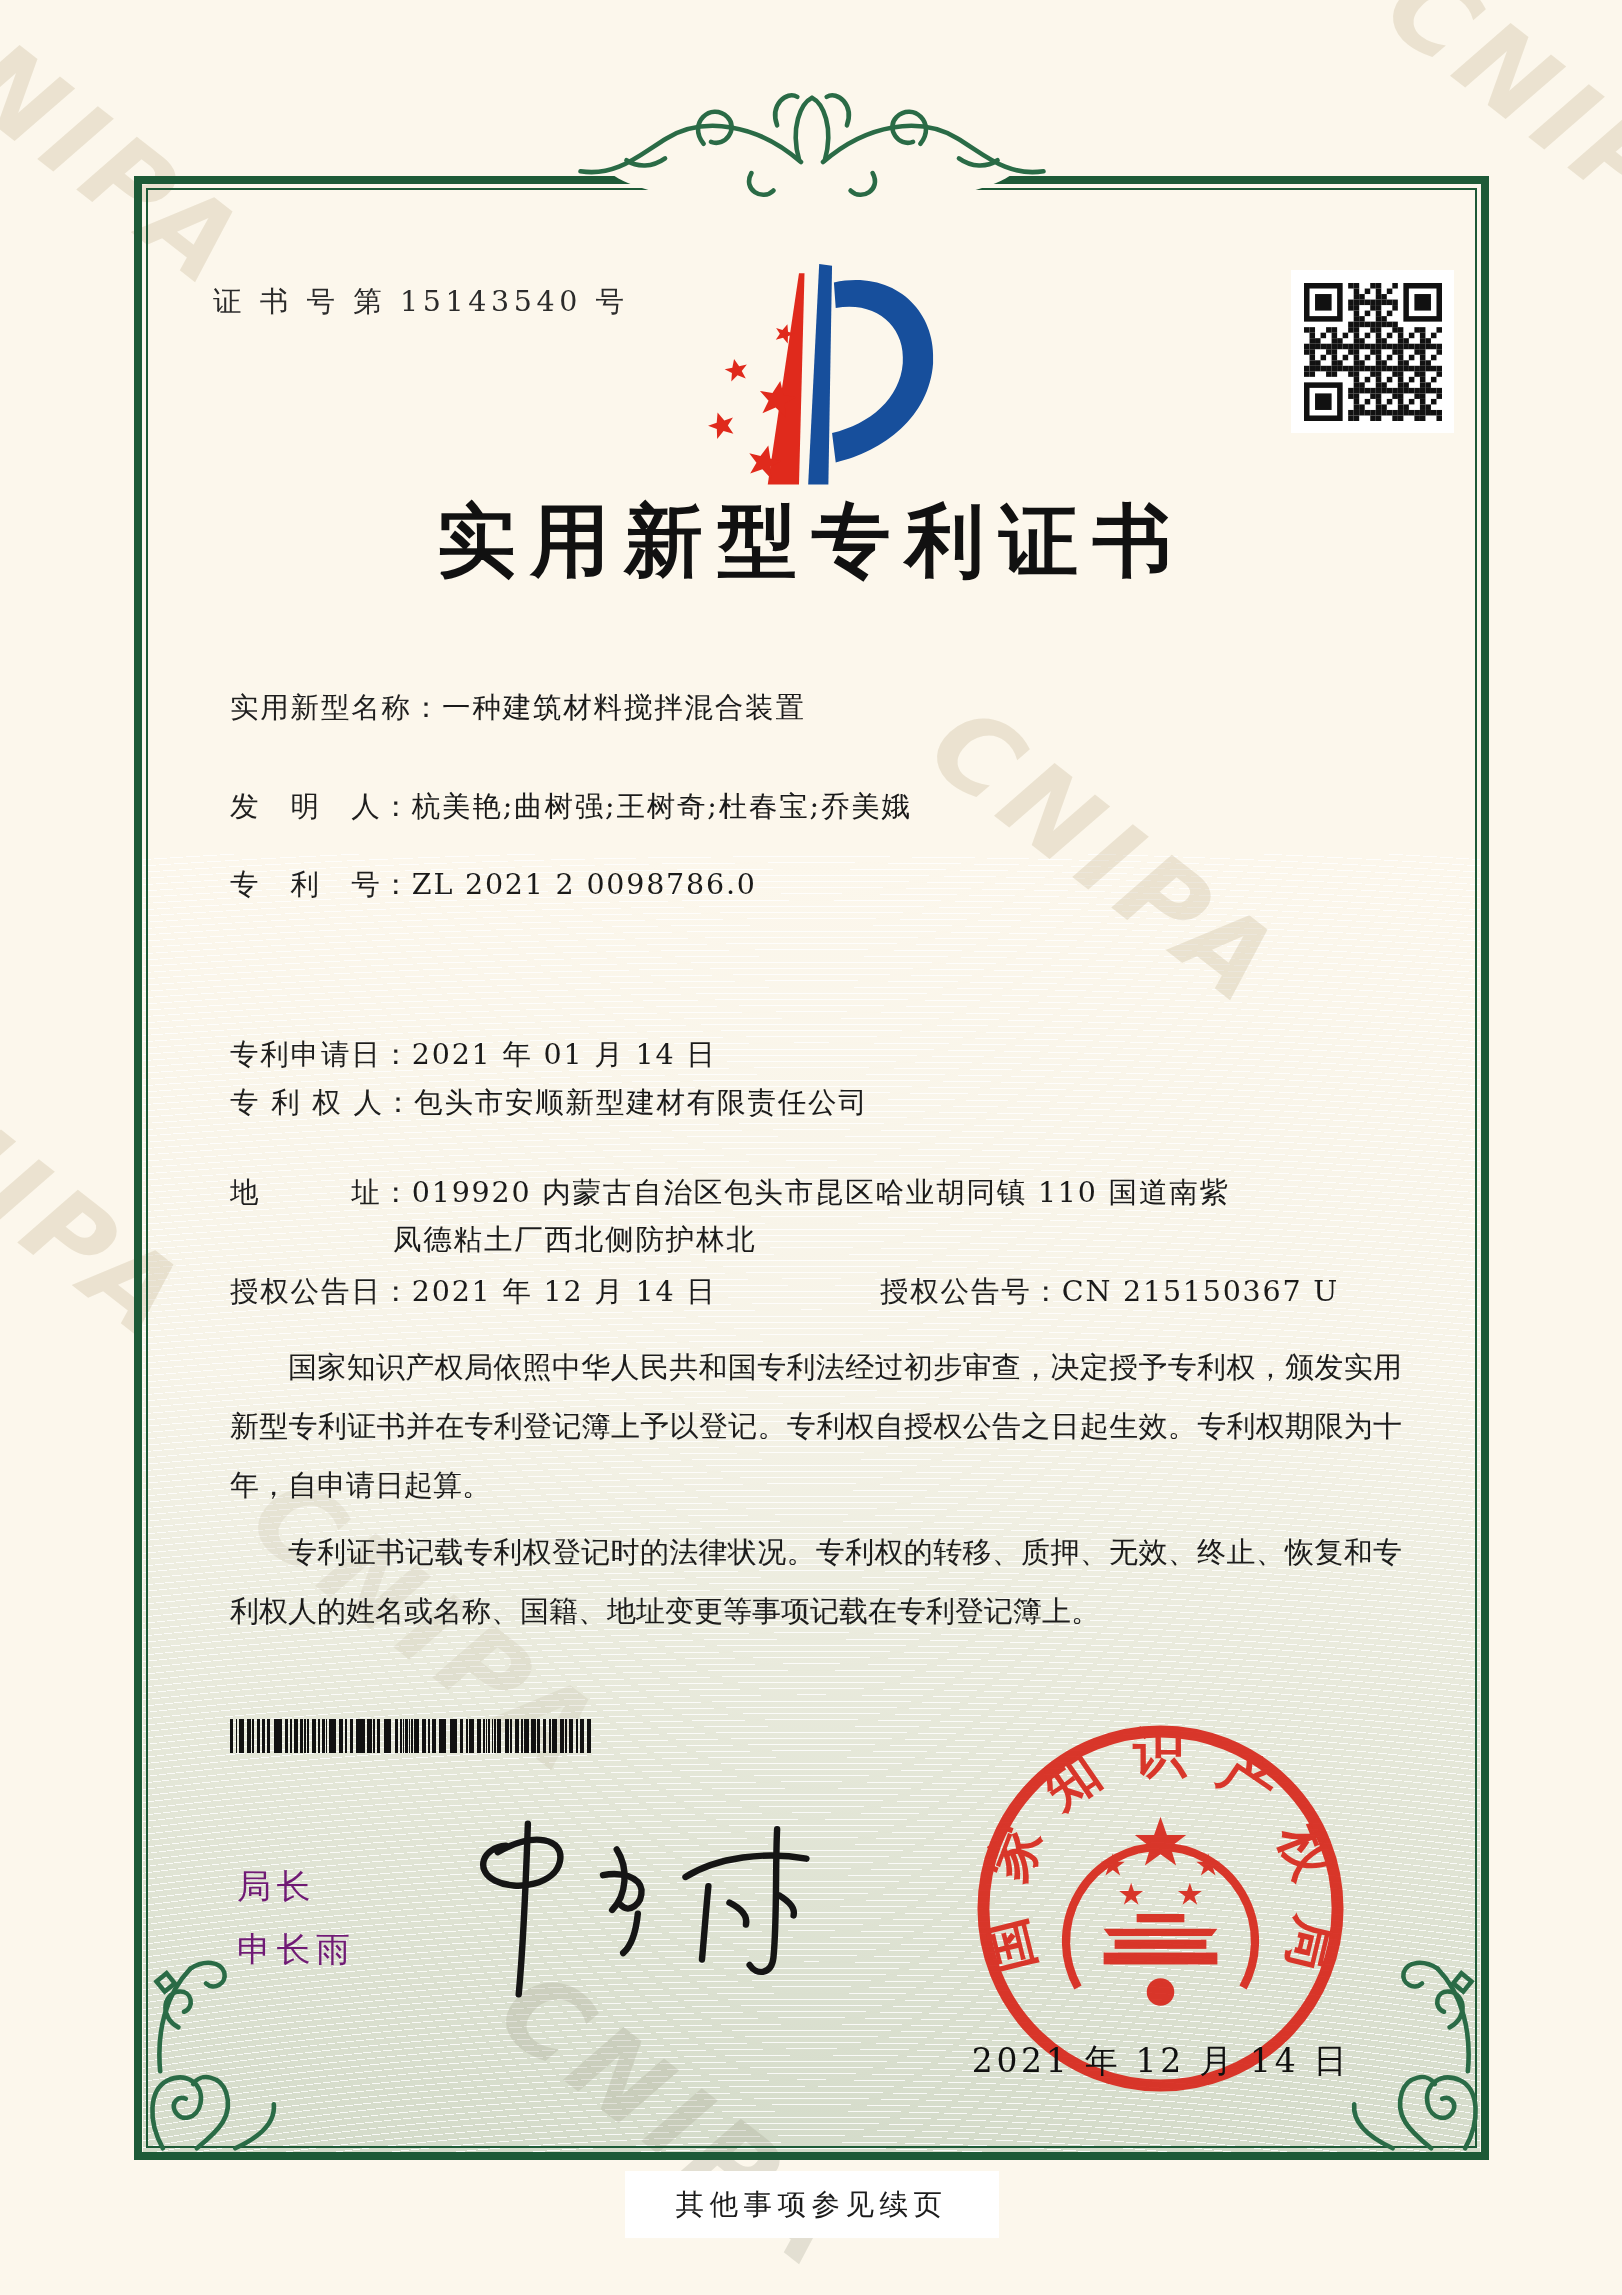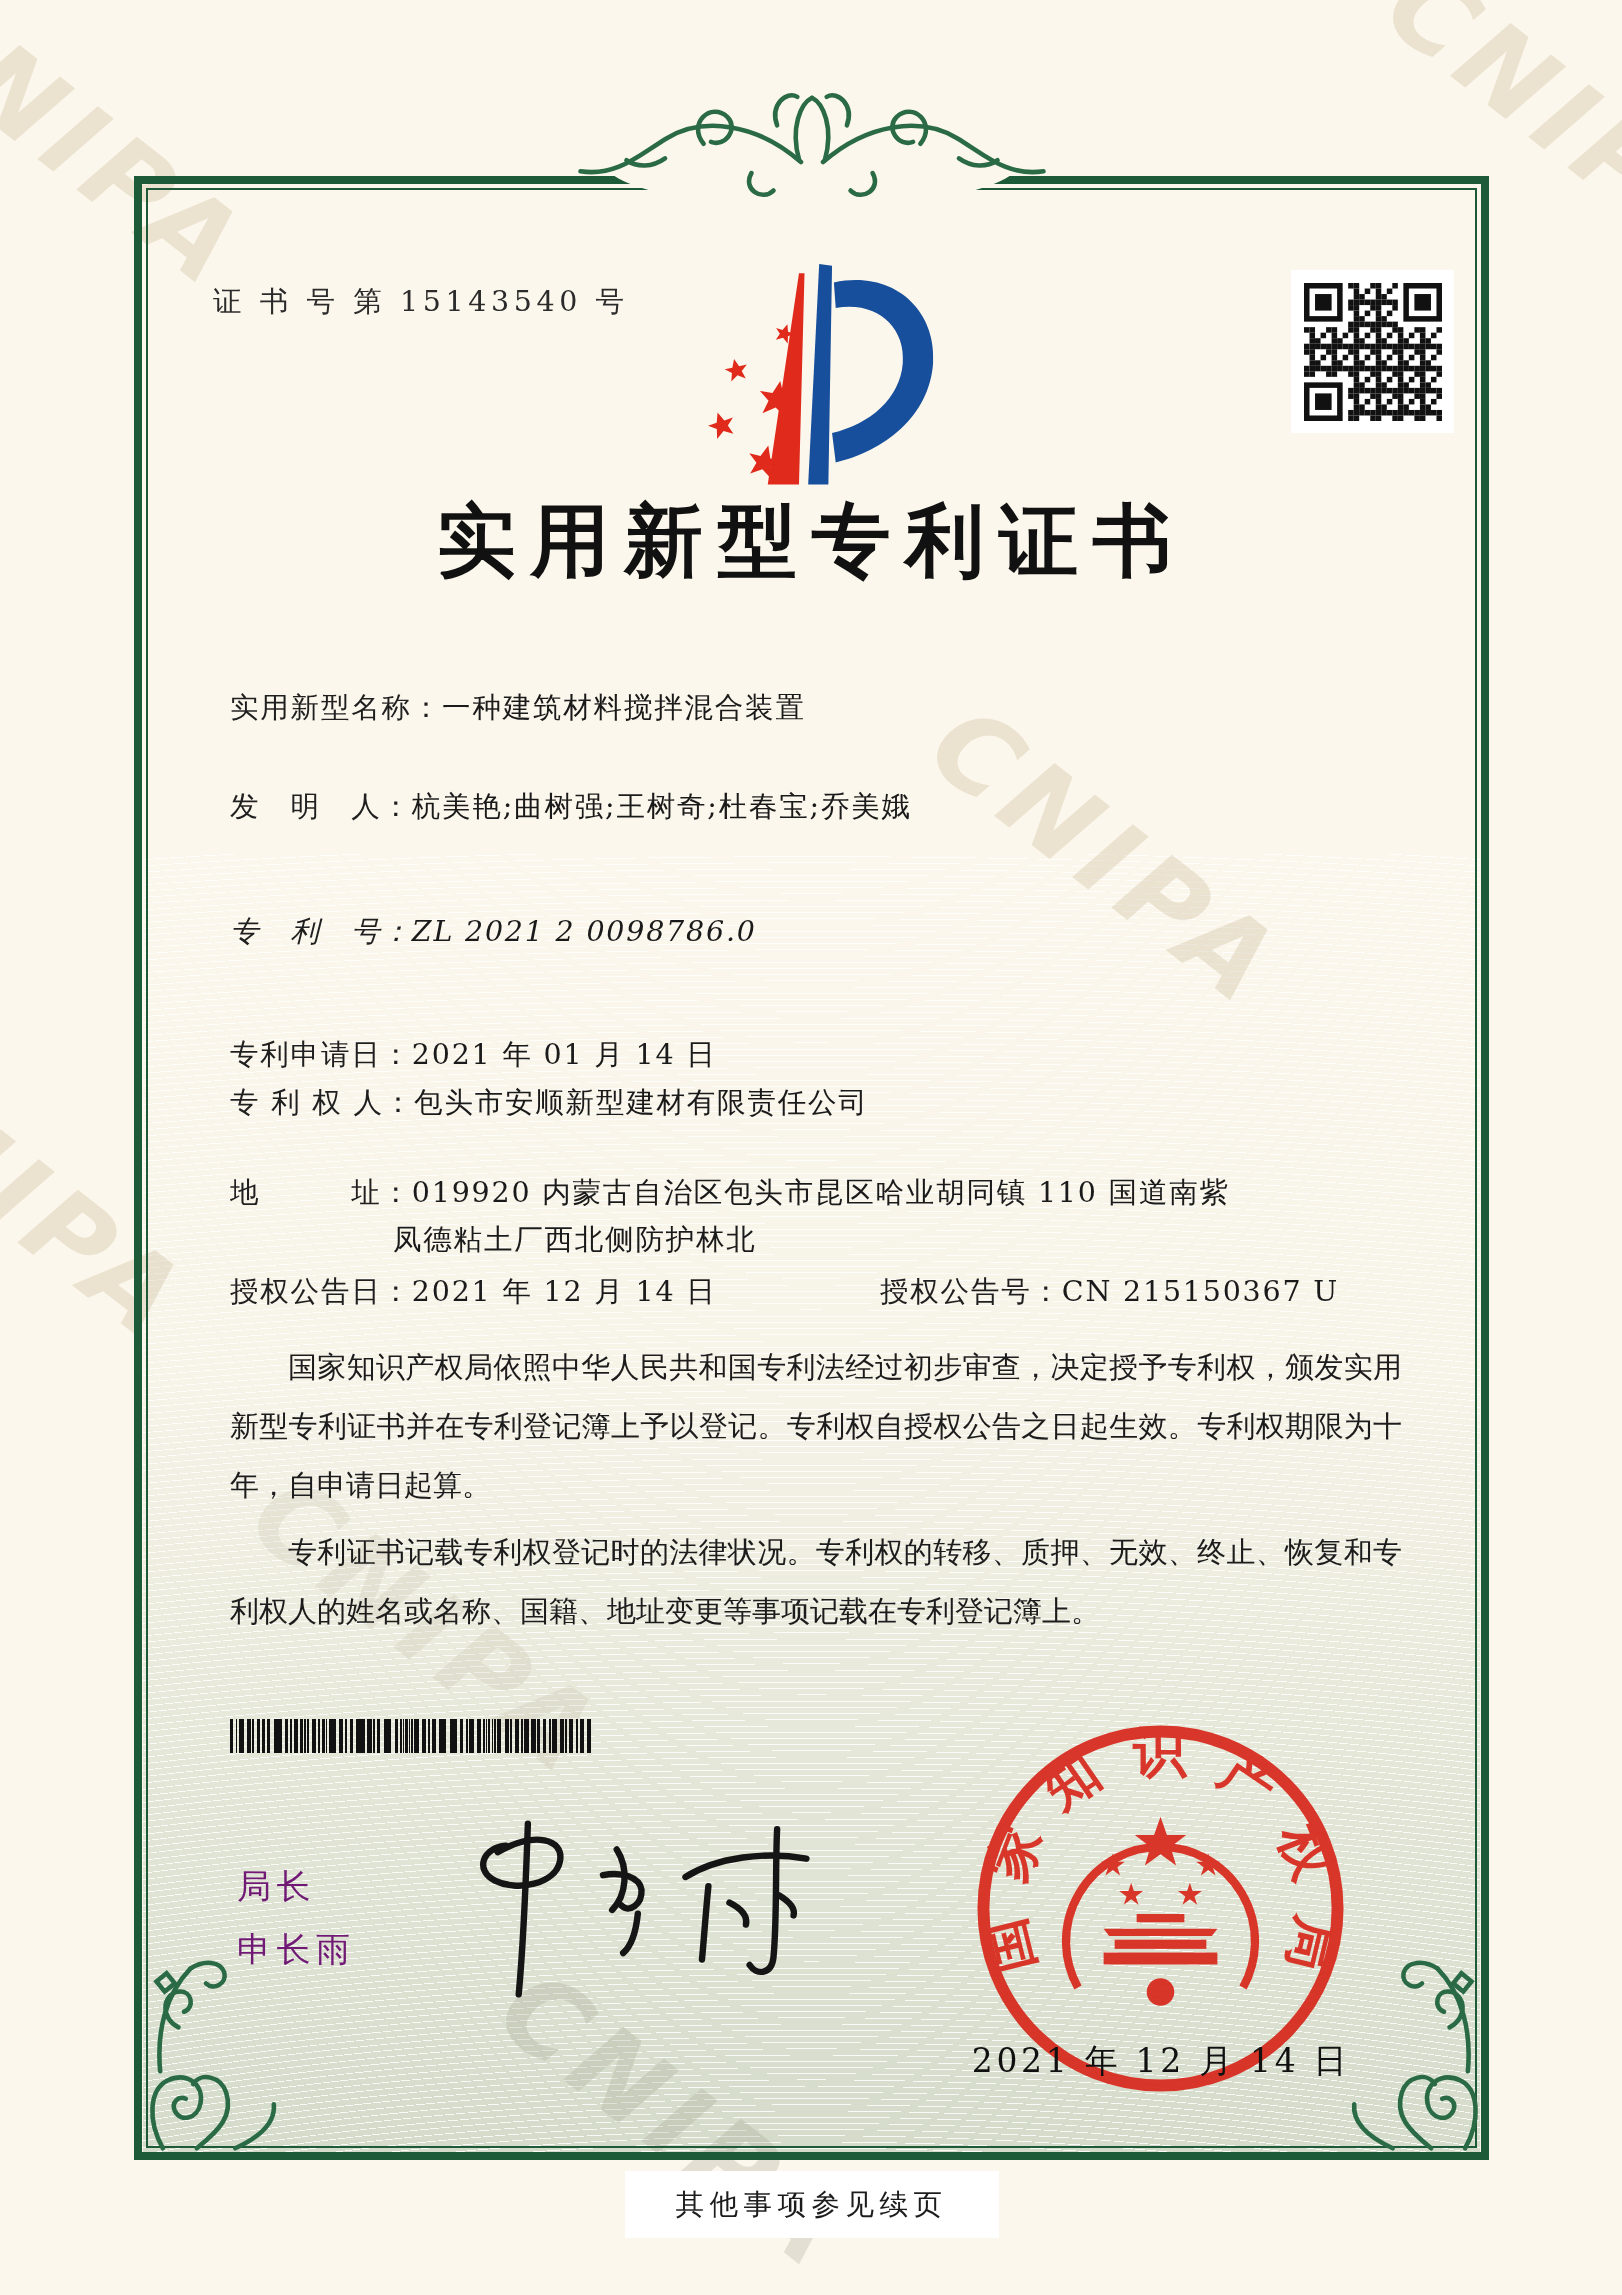--- a/index.html
+++ b/index.html
@@ -450,21 +450,21 @@
   </div>
 
   <div class="abs title">实用新型专利证书</div>
 
   <div class="abs row" style="top:689px;">
     <span class="lab">实用新型名称：</span><span class="val">一种建筑材料搅拌混合装置</span>
   </div>
   <div class="abs row" style="top:788px;">
     <span class="lab">发　明　人：</span><span class="val">杭美艳;曲树强;王树奇;杜春宝;乔美娥</span>
   </div>
-  <div class="abs row" style="top:913px;font-style:italic;">
+  <div class="abs row" style="top:866px;">
     <span class="lab">专　利　号：</span><span class="val">ZL 2021 2 0098786.0</span>
   </div>
   <div class="abs row" style="top:1036px;">
     <span class="lab">专利申请日：</span><span class="val">2021 年 01 月 14 日</span>
   </div>
   <div class="abs row" style="top:1084px;">
     <span class="lab">专 利 权 人：</span><span class="val">包头市安顺新型建材有限责任公司</span>
   </div>
   <div class="abs row" style="top:1174px;">
     <span class="lab">地　　　址：</span><span class="val">019920 内蒙古自治区包头市昆区哈业胡同镇 110 国道南紫</span>

